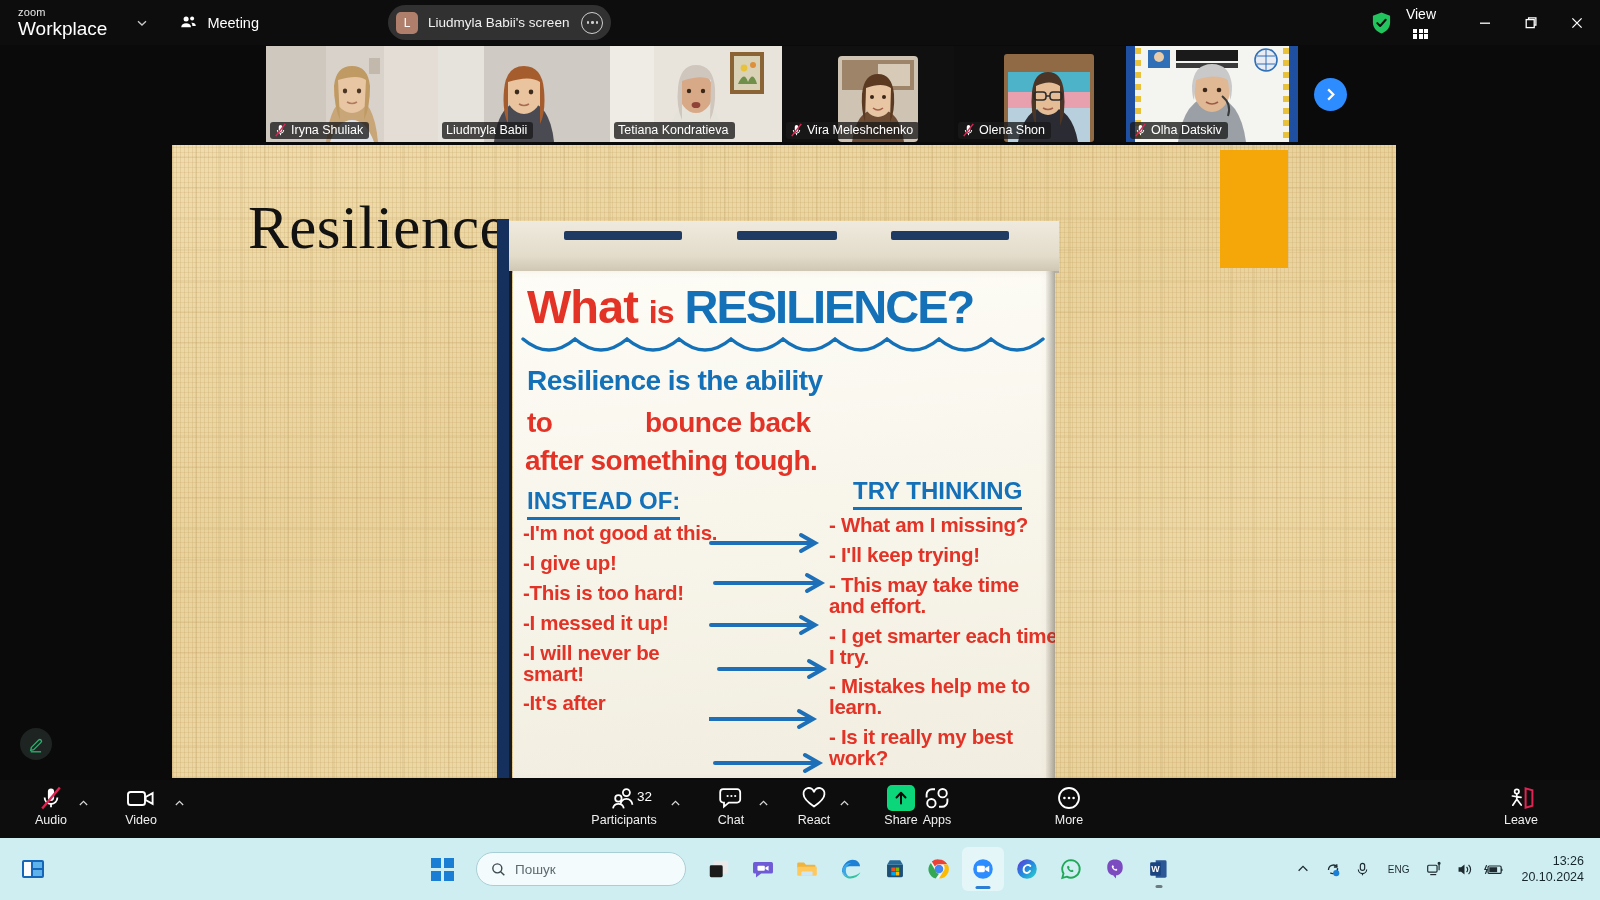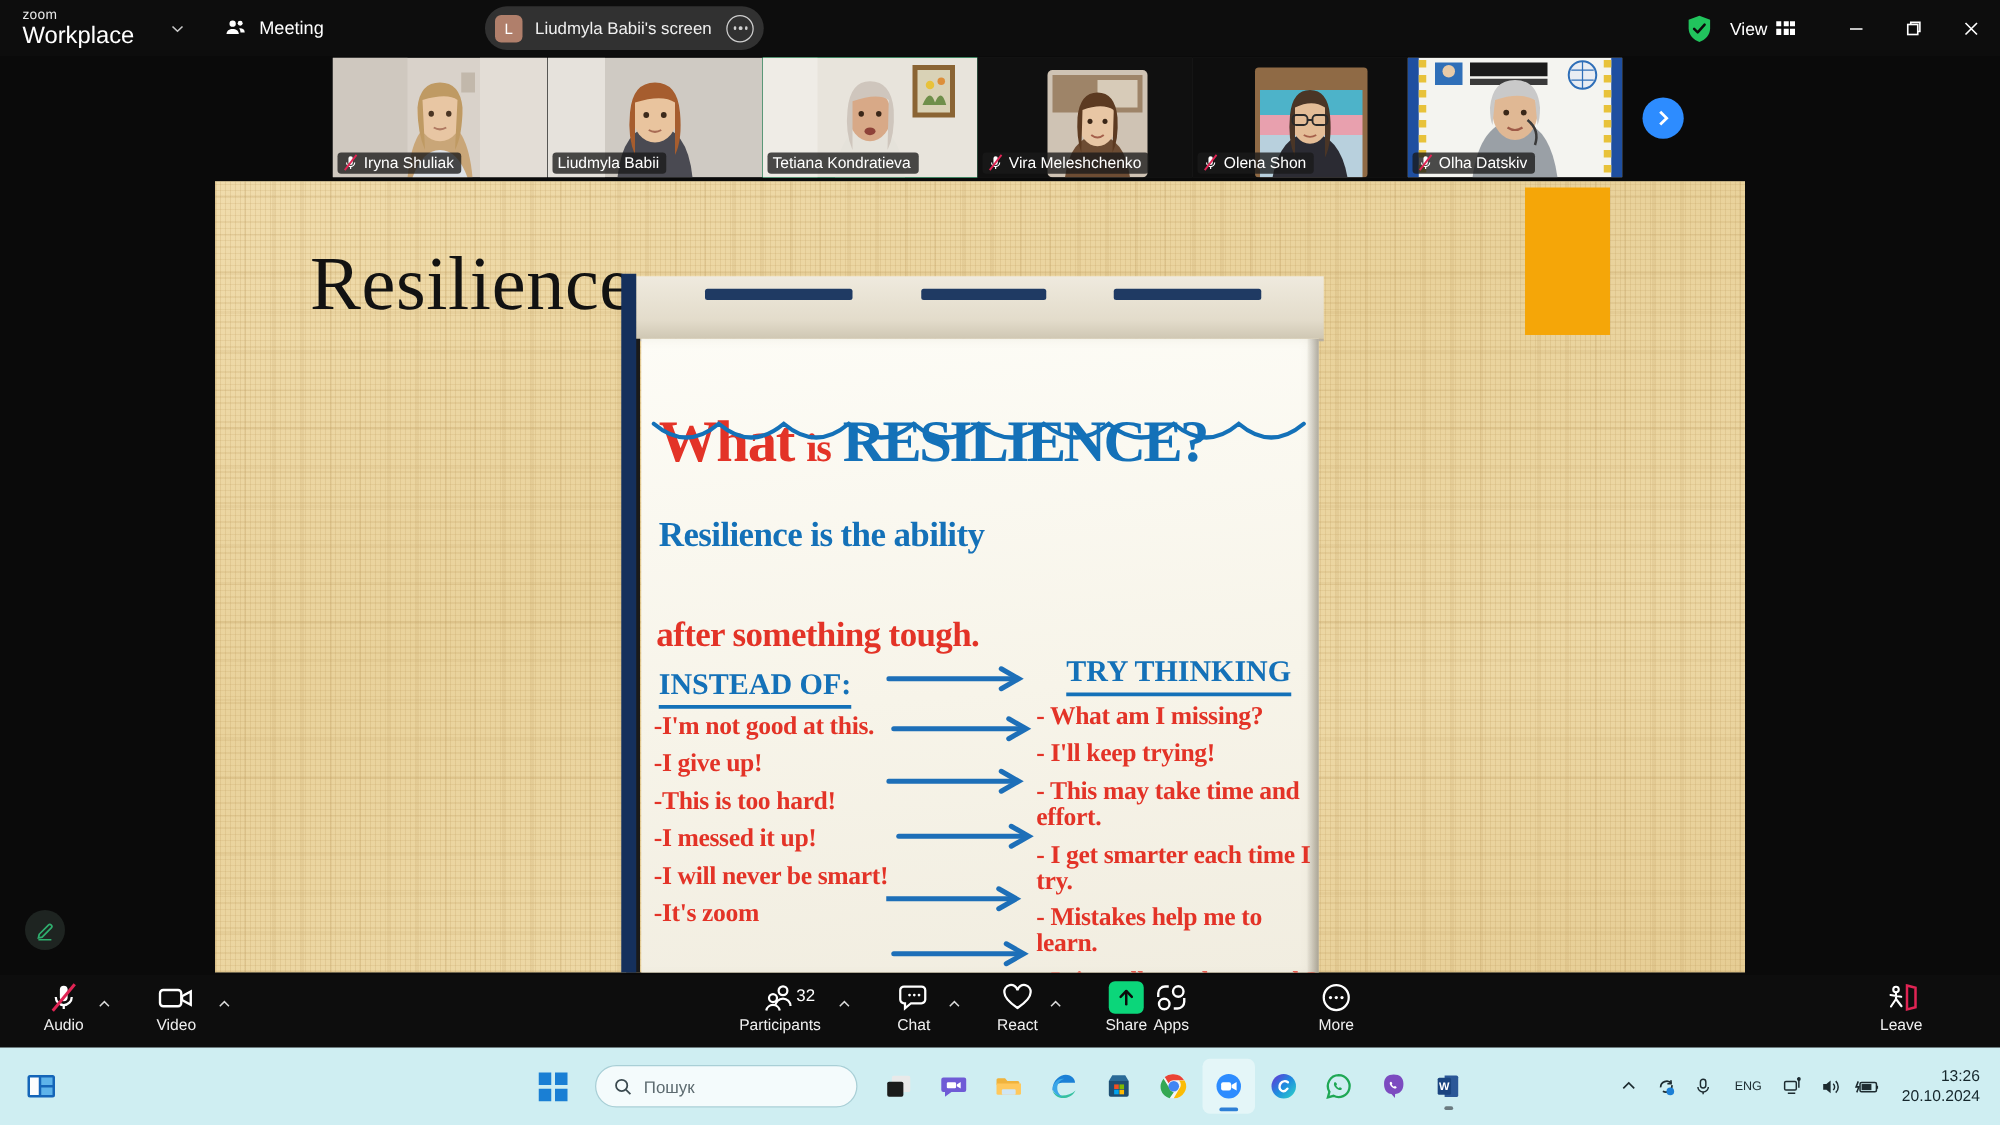--- a/index.html
+++ b/index.html
@@ -42,21 +42,21 @@
   }
   .share-pill-name { color: #f1f1f1; font-size: 13.5px; white-space: nowrap; }
   .share-more {
     width: 22px; height: 22px; border-radius: 50%; border: 1.4px solid #cfcfcf;
     display: flex; align-items: center; justify-content: center; margin-left: 2px;
   }
   .share-more i { width: 2.6px; height: 2.6px; border-radius: 50%; background: #cfcfcf; margin: 0 1px; display: block; }
 
   .tb-right { position: absolute; right: 0; top: 0; height: 45px; display: flex; align-items: center; }
   .shield { width: 21px; height: 24px; margin-right: 14px; }
-  .view-btn { display: flex; align-items: center; gap: 7px; color: #fff; font-size: 14px; margin-right: 26px; }
+  .view-btn { display: flex; align-items: center; gap: 7px; color: #fff; font-size: 14px; margin-right: 26px; flex-direction: column; }
   .grid-ico { display: grid; grid-template-columns: repeat(3, 4px); grid-template-rows: 4px 5px; gap: 1.5px; }
   .grid-ico i { background: #fff; display: block; }
   .win-btn { width: 46px; height: 45px; display: flex; align-items: center; justify-content: center; }
   .win-btn svg { width: 14px; height: 14px; stroke: #fff; stroke-width: 1.3; fill: none; }
 
   
   .filmstrip { position: absolute; left: 266px; top: 46px; height: 96px; display: flex; z-index: 30; }
   .thumb { position: relative; width: 172px; height: 96px; overflow: hidden; background: #1c1c1c; }
   .thumb.active { outline: 3px solid #3ddc90; outline-offset: -3px; }
   .thumb .vid { position: absolute; inset: 0; }
@@ -110,21 +110,21 @@
     box-shadow: inset -7px 0 14px -8px rgba(120,110,85,.45);
     overflow: hidden;
   }
   .paper::after {
     content: ""; position: absolute; right: 0; top: 0; width: 9px; height: 100%;
     background: linear-gradient(90deg, rgba(90,80,60,.05), rgba(60,50,35,.30));
   }
   .spine { position: absolute; left: 325px; top: 74px; width: 12px; height: 562px; background: #15305c; }
   .easel-left { position: absolute; left: 329px; top: 126px; width: 11px; height: 510px; background: #1a1a1a; }
 
-  .hw { font-family: Liberation Serif, serif; font-weight: 700; margin-top: 48px; }
+  .hw { font-family: Liberation Sans, sans-serif; font-weight: 700; }
   .hw-red { color: #e33327; }
   .hw-blue { color: #1471b8; }
 
   .h-what { position: absolute; left: 14px; top: 8px; font-size: 43px; letter-spacing: -1px; }
   .h-what .w1 { font-size: 47px; }
   .h-is { font-size: 32px; }
   .h-res { font-size: 47px; letter-spacing: -2px; }
   .waves { position: absolute; left: 8px; top: 66px; width: 530px; height: 26px; }
 
   .defline { position: absolute; font-size: 28px; letter-spacing: -.5px; line-height: 1.0; }
@@ -461,34 +461,40 @@
             <span class="hw-blue h-res">RESILIENCE?</span>
           </div>
 
           <svg class="waves" viewBox="0 0 530 26">
             <path d="M2 2 q26 22 52 0 q26 22 52 0 q26 22 52 0 q26 22 52 0 q26 22 52 0 q26 22 52 0 q26 22 52 0 q26 22 52 0 q26 22 52 0 q26 22 52 0" stroke="#1471b8" stroke-width="3.4" fill="none" stroke-linecap="round"></path>
           </svg>
 
           <div class="defline d1 hw">
             <span class="hw-blue">Resilience is the ability</span>
           </div>
+          <div class="defline d2 hw">
+            <span class="hw-red">to</span>
+            <span style="display:inline-block;width:78px"></span>
+            <span class="hw-red">bounce</span>
+            <span class="hw-red">back</span>
+          </div>
           <div class="defline d3 hw">
             <span class="hw-red">after something tough.</span>
           </div>
 
           <div class="col-head ch-left hw hw-blue">INSTEAD OF:</div>
           <div class="col-head ch-right hw hw-blue">TRY THINKING</div>
 
           <div class="list left hw hw-red">
             <div class="item">-I'm not good at this.</div>
             <div class="item">-I give up!</div>
             <div class="item">-This is too hard!</div>
             <div class="item">-I messed it up!</div>
             <div class="item">-I will never be smart!</div>
-            <div class="item">-It's zoom</div>
+            <div class="item">-It's after</div>
           </div>
 
           <svg class="arrows" viewBox="0 0 130 250">
             <g stroke="#1d6fb8" stroke-width="4" fill="none" stroke-linecap="round">
               <path d="M2 14 H104"></path>
                 <path d="M92 6 L106 14 L92 22"></path>
               <path d="M6 54 H110"></path>
                 <path d="M98 46 L112 54 L98 62"></path>
               <path d="M2 96 H104"></path>
                 <path d="M92 88 L106 96 L92 104"></path>

